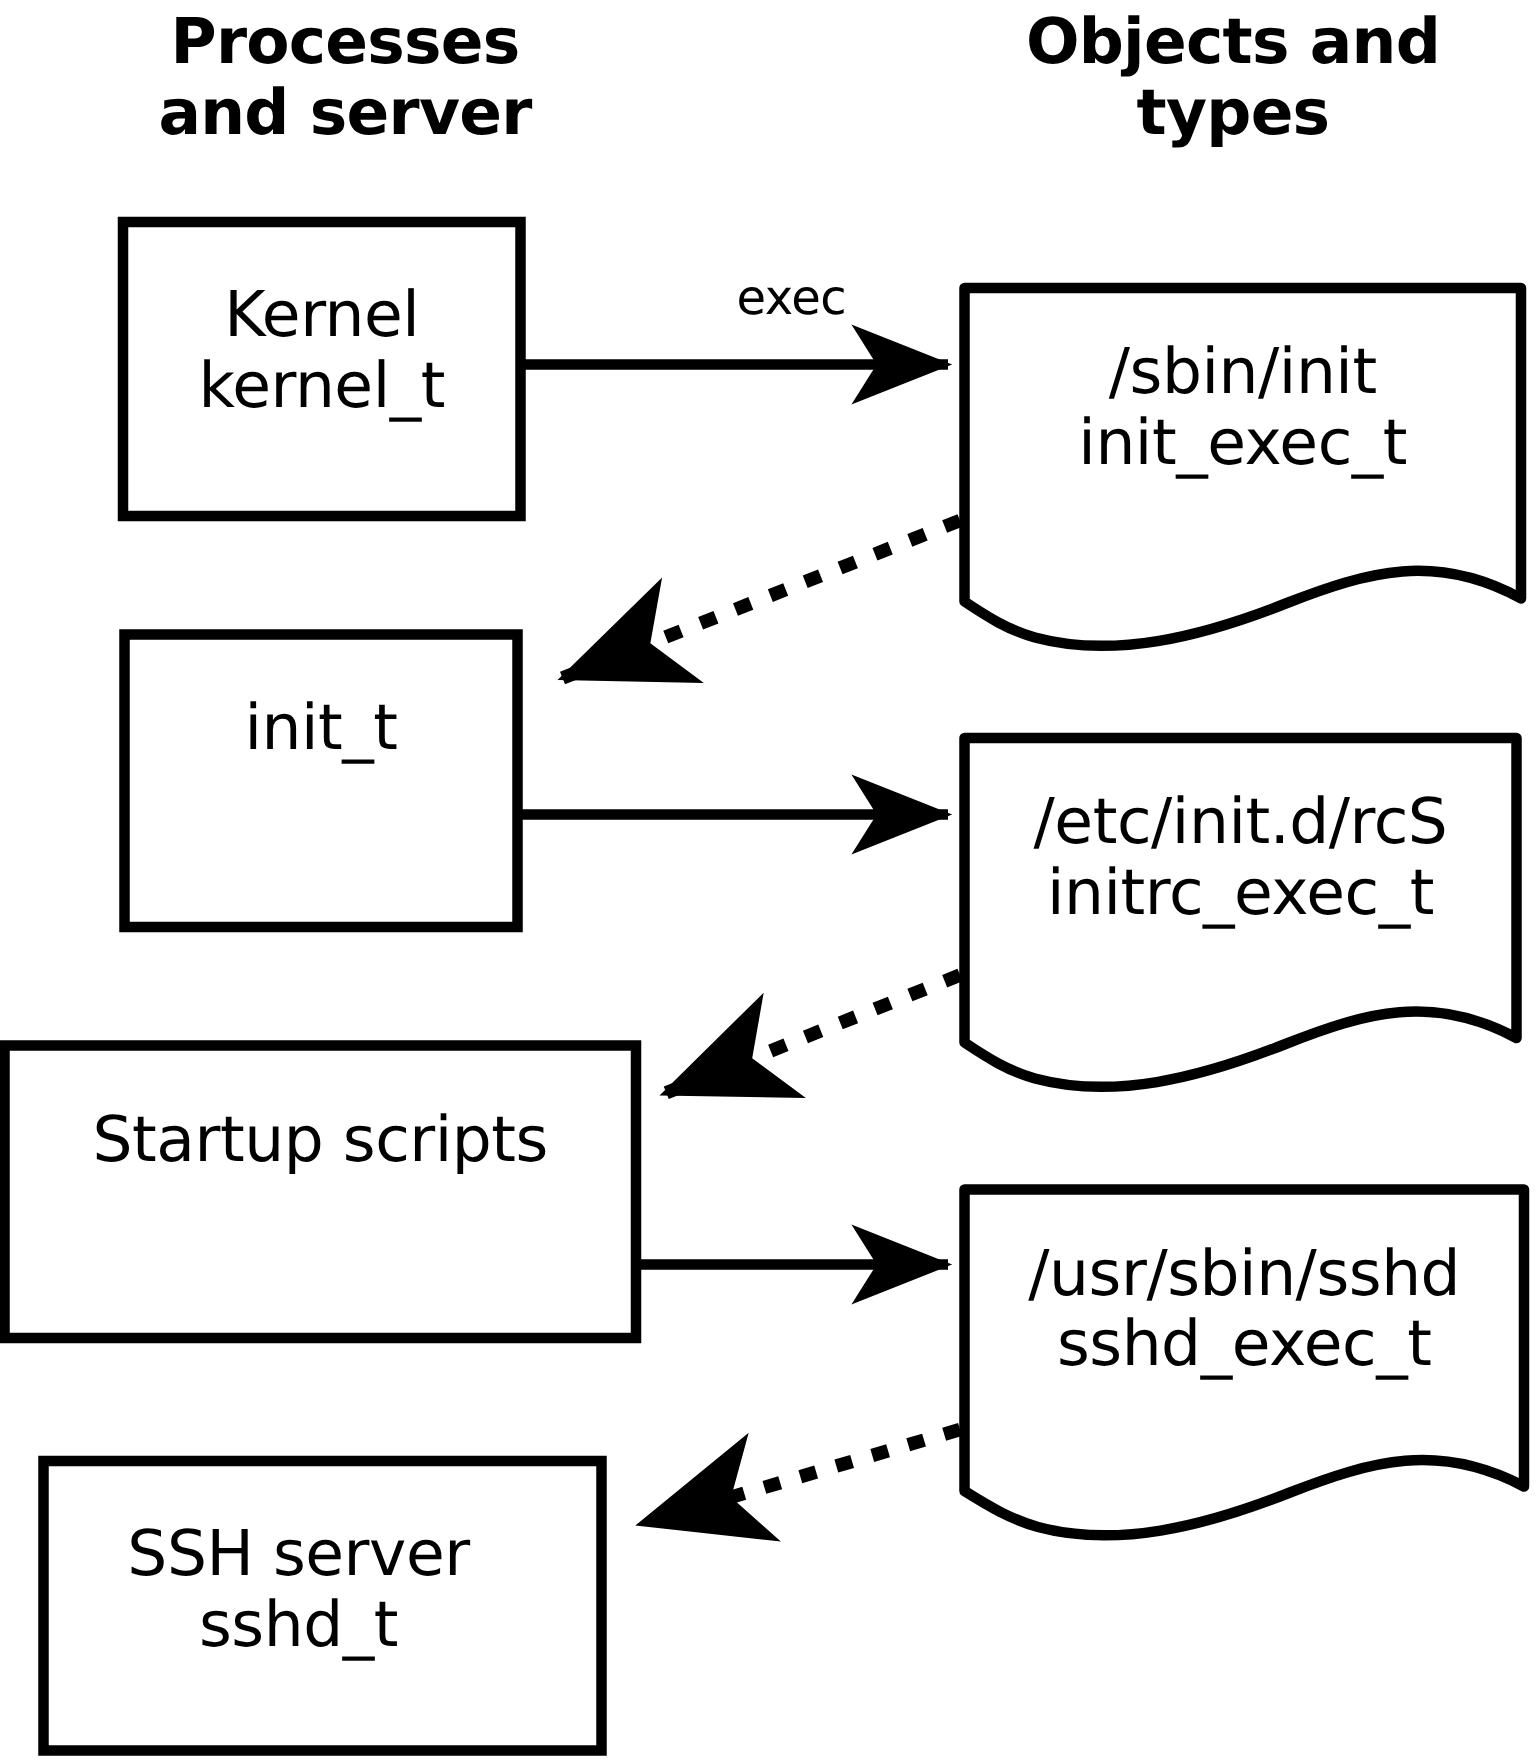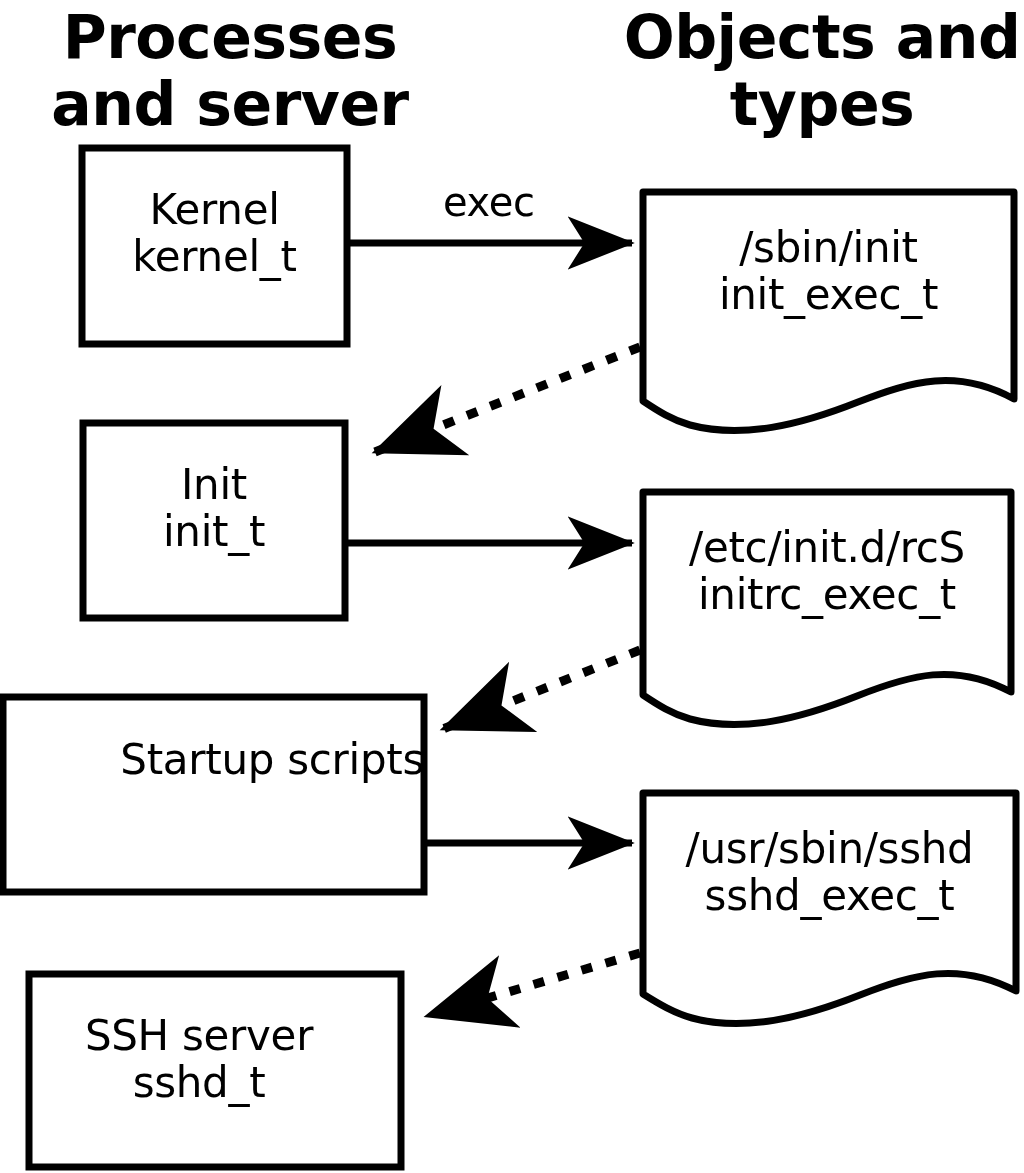--- a/index.html
+++ b/index.html
@@ -21,21 +21,21 @@
   }
   #diagram-svg {
     position: absolute;
     left: 0;
     top: 0;
     width: 1024px;
     height: 1173px;
   }
   .col-header {
     font-weight: bold;
-    font-size: 60px;
+    font-size: 42px;
     line-height: 1.12;
     text-align: center;
     letter-spacing: -0.5px;
   }
   .header-left {
     position: absolute;
     left: 30px;
     top: 4px;
     width: 400px;
   }
@@ -49,24 +49,25 @@
     position: absolute;
     text-align: center;
     font-size: 42px;
     line-height: 1.12;
     letter-spacing: -0.3px;
     white-space: nowrap;
     pointer-events: none;
   }
   .edge-label {
     position: absolute;
-    font-size: 40px;
+    font-size: 32px;
     line-height: 1;
     letter-spacing: -0.3px;
     white-space: nowrap;
+    margin-left: 48px;
   }
 </style>
 </head>
 <body>
 
 <div id="stage">
 
   <svg id="diagram-svg" viewBox="0 0 1024 1173">
     <defs>
       <marker id="arrowSolid" markerWidth="10" markerHeight="10" refX="9.2" refY="4" orient="auto" markerUnits="strokeWidth">
@@ -122,25 +123,24 @@
     <div>Objects and</div>
     <div>types</div>
   </div>
 
   <div class="node-label" style="left:82px; top:186px; width:265px;">
     <div>Kernel</div>
     <div>kernel_t</div>
   </div>
 
   <div class="node-label" style="left:83px; top:461px; width:262px;">
-    <div>Init</div>
     <div>init_t</div>
   </div>
 
-  <div class="node-label" style="left:3px; top:736px; width:421px;text-align:right;">
+  <div class="node-label" style="left:3px; top:736px; width:421px;">
     <div>Startup scripts</div>
   </div>
 
   <div class="node-label" style="left:13px; top:1012px; width:372px;">
     <div>SSH server</div>
     <div>sshd_t</div>
   </div>
 
   <div class="node-label" style="left:643px; top:524px; width:368px;">
     <div>/etc/init.d/rcS</div>

